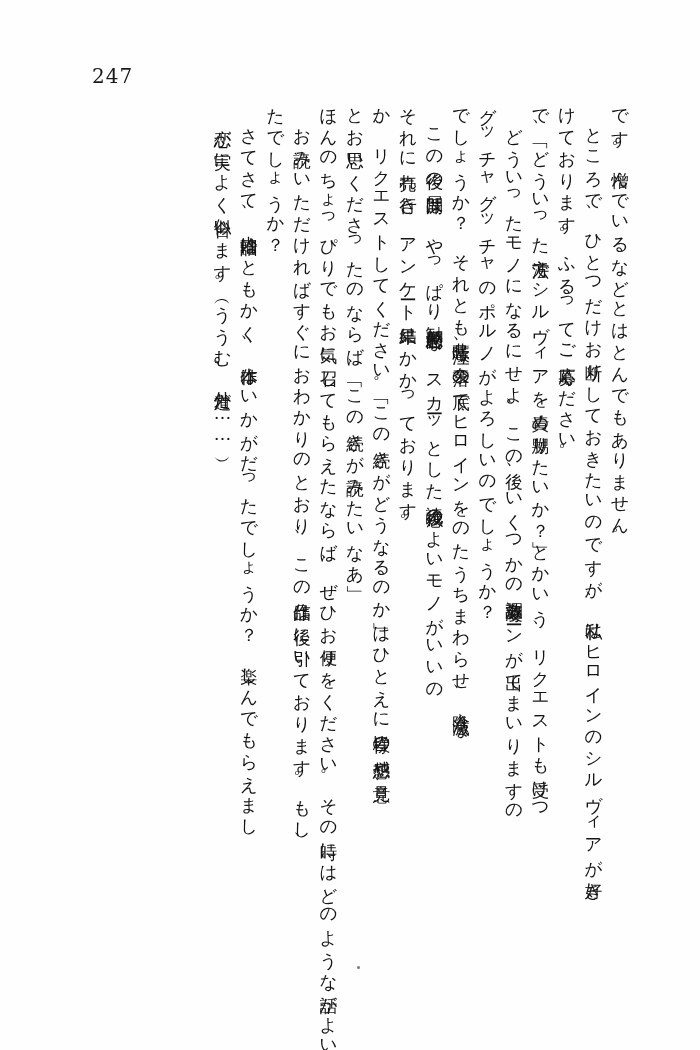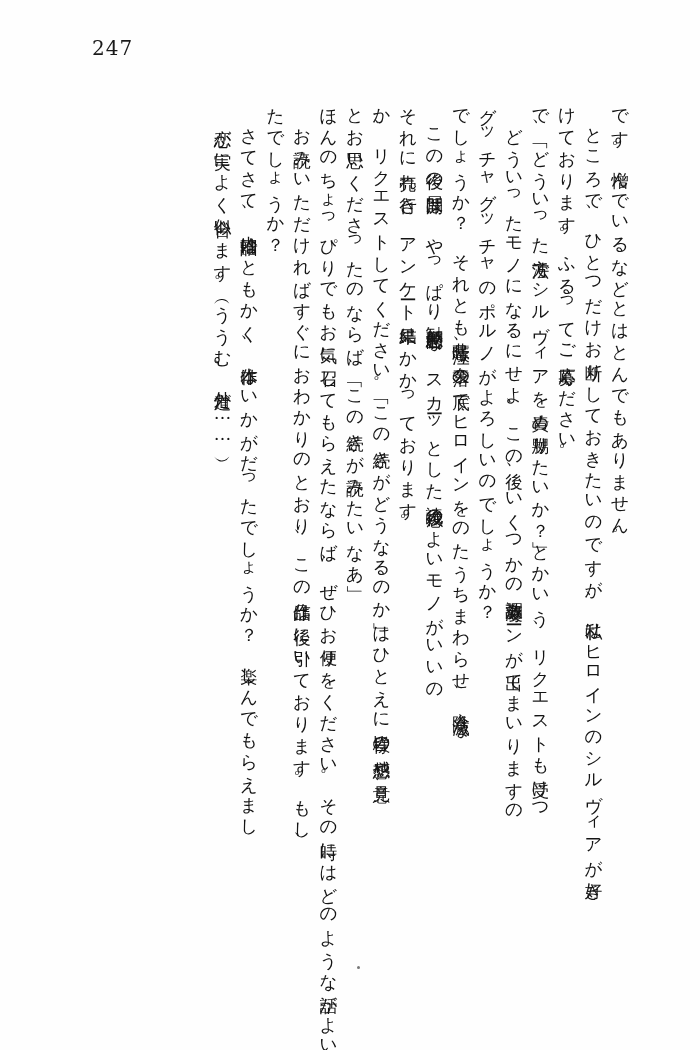--- a/index.html
+++ b/index.html
@@ -22,21 +22,21 @@
     top: 0;
     width: 700px;
     height: 1050px;
     background: #fefefe;
   }
 
   
   .page-number {
     position: absolute;
     left: 92px;
-    top: 36px;
+    top: 64px;
     font-size: 20px;
     letter-spacing: 1px;
     color: #1a1a1a;
     font-family: "DejaVu Serif", "Liberation Serif", serif;
   }
 
   
   .text-block {
     position: absolute;
     right: 72px;

